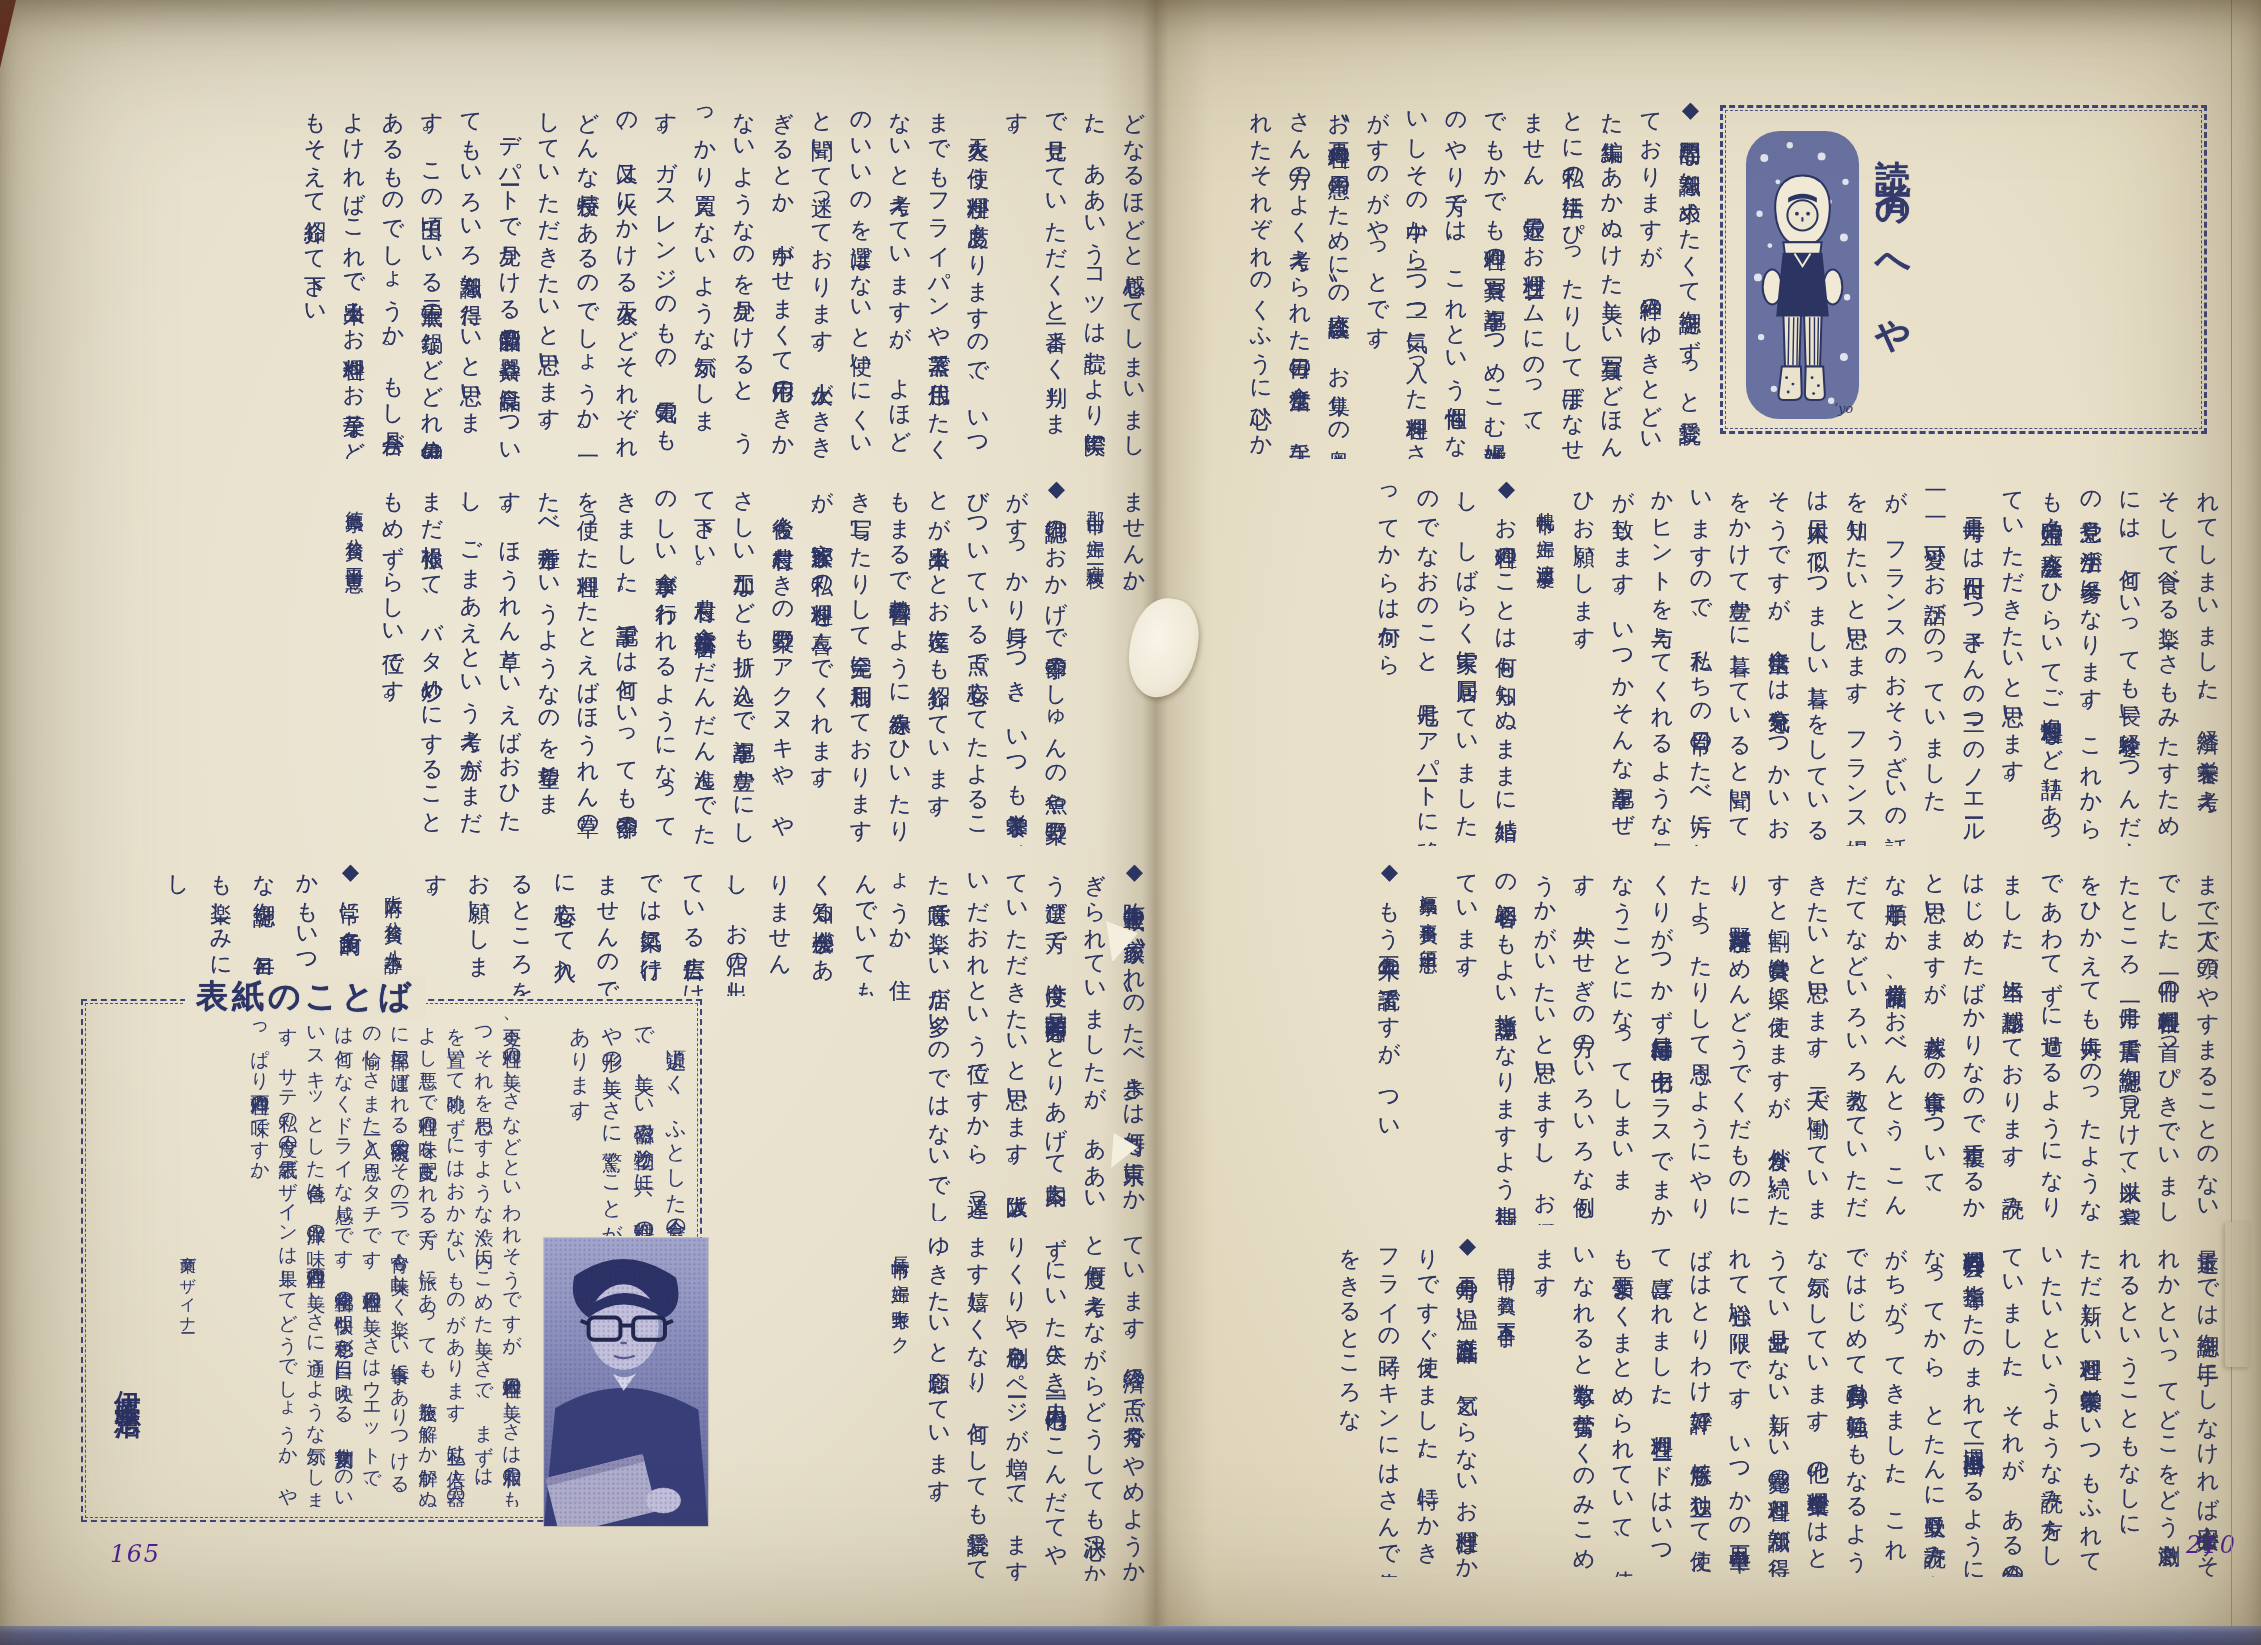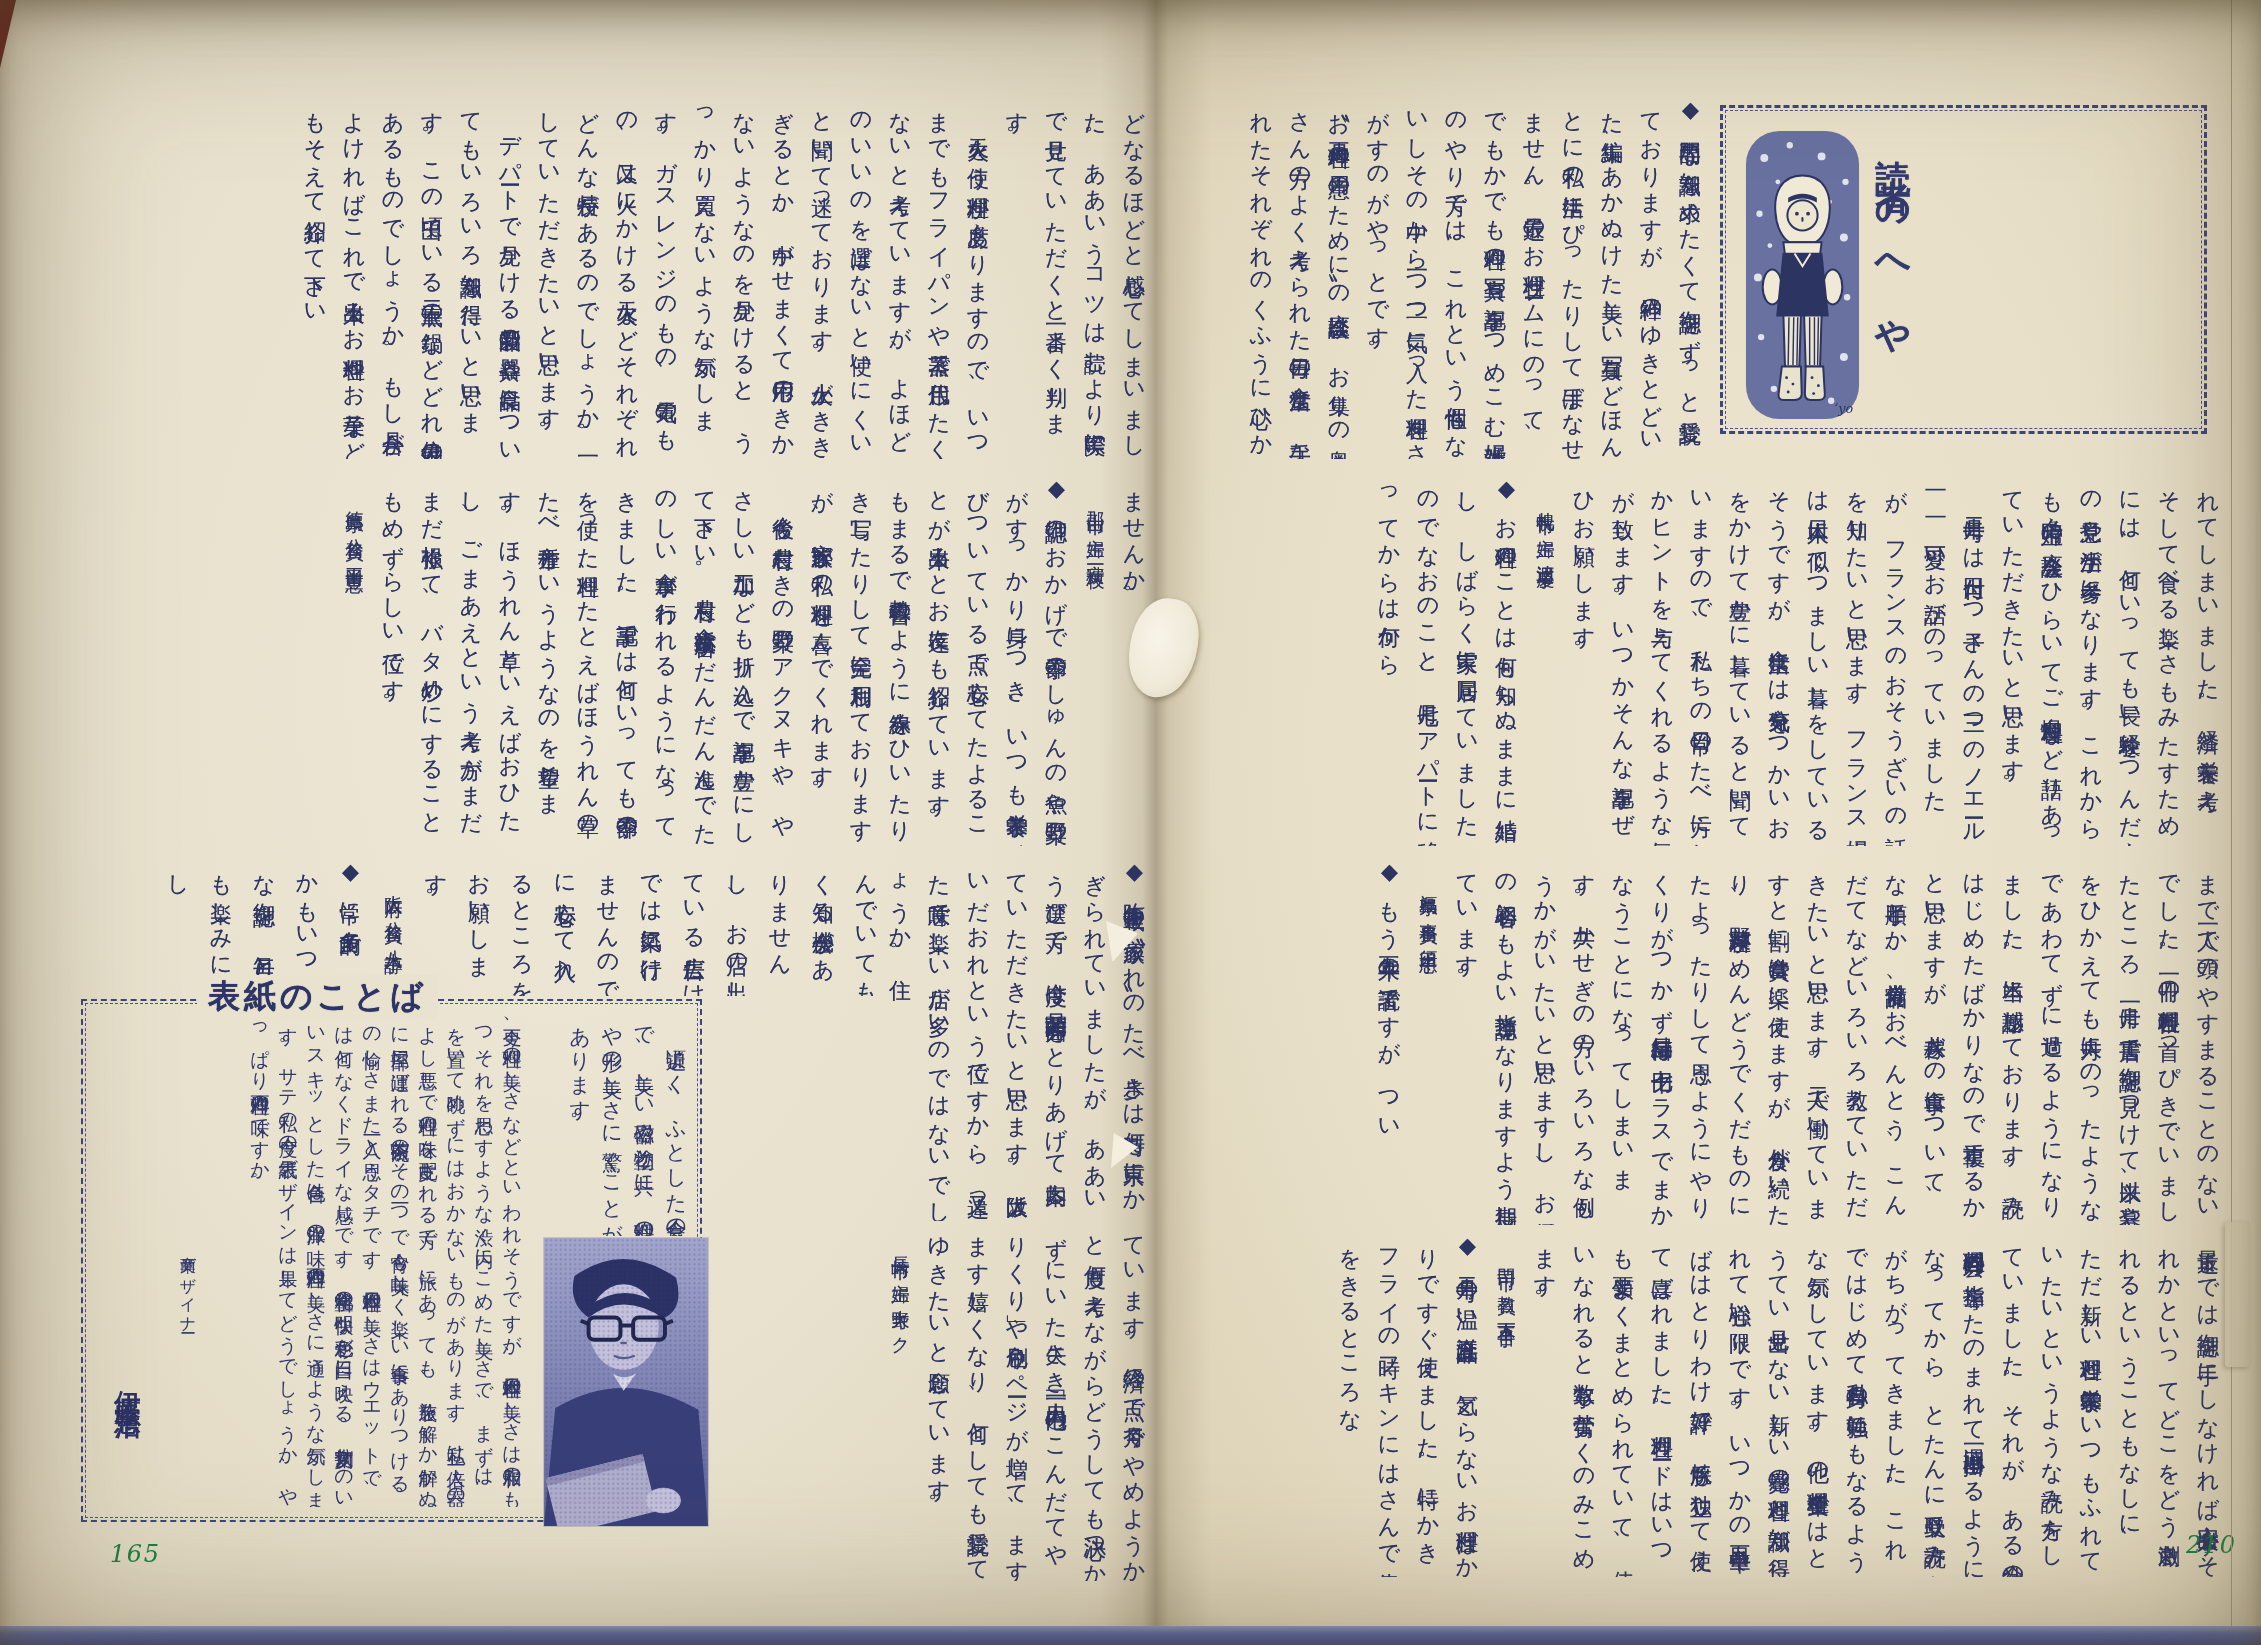--- a/index.html
+++ b/index.html
@@ -22,30 +22,30 @@
   #band-l3b{line-height:43px;}
   
   .reader-box{position:absolute;left:1720px;top:105px;width:481px;height:323px;border:3.2px dashed #3d4678;}
   .reader-box .inner{position:absolute;inset:2.4px;border:0.8px dashed #4a5388;}
   .section-title{position:absolute;left:1860px;top:132px;height:263px;width:56px;
      font-size:35px;letter-spacing:20.7px;color:#333b6d;font-weight:bold;text-shadow:0 0 0.8px #333b6d;}
   .illu{position:absolute;left:1742px;top:126px;width:121px;height:298px;}
   
   .cover-box{position:absolute;left:81px;top:999px;width:617px;height:519px;border:2.4px dashed #3d4678;}
   .cover-box .inner{position:absolute;inset:2.4px;border:0.8px dashed #4a5388;}
-  .cover-title{position:absolute;left:197px;top:975px;background:#e9e2cf;padding:0 11px;
+  .cover-title{position:absolute;left:185px;top:975px;background:#e9e2cf;padding:0 11px;
      font-size:32px;font-weight:bold;color:#2d3566;letter-spacing:4px;text-shadow:0 0 0.8px #2d3566;}
   .box-intro{position:absolute;left:528px;top:1012px;width:164px;height:224px;
      font-size:20.7px;line-height:32px;letter-spacing:0.8px;color:#30386a;overflow:hidden;}
   .box-body{position:absolute;left:159px;top:1014px;width:368px;height:493px;
      font-size:19px;line-height:28px;letter-spacing:0.4px;color:#30386a;overflow:hidden;}
   .box-sig-title{position:absolute;left:177px;top:1243px;font-size:16px;letter-spacing:1.6px;color:#30386a;}
   .box-sig-name{position:absolute;left:111px;top:1370px;font-size:26px;letter-spacing:7.2px;color:#2b3264;font-weight:bold;}
   .photo{position:absolute;left:544px;top:1238px;width:164px;height:288px;box-shadow:0 0 0 0.8px rgba(60,60,110,.25);}
-  .pagenum{position:absolute;font-style:italic;font-size:24px;color:#15803d;letter-spacing:1.6px;}
+  .pagenum{position:absolute;font-style:italic;font-size:24px;color:#4c1d95;letter-spacing:1.6px;}
   
   .edge-stack{position:absolute;left:2231px;top:0;width:30px;height:1645px;
     background:repeating-linear-gradient(90deg,#d5cbb0 0 4.8px,#c3b89a 4.8px 8px,#cfc4a8 8px 12px,#b4a océ88 12px 12.7px);
     border-left:0.8px solid #a79c7f;}
   .cover-strip{position:absolute;left:0;top:1626px;width:2261px;height:19px;
     background:linear-gradient(180deg,#8d9ac6 0%,#5c6aab 40%,#43519a 100%);}
   .red-sliver{position:absolute;left:0;top:0;width:16px;height:68px;background:#6e1c1c;
     clip-path:polygon(0 0,100% 0,0 100%);}
   .tear-1{position:absolute;left:1130px;top:598px;width:67px;height:100px;border-radius:50% 40% 55% 45%;
     background:radial-gradient(ellipse at 40% 40%, #f8f4e8 0%, #efe9d8 60%, #d9cfb2 100%);

